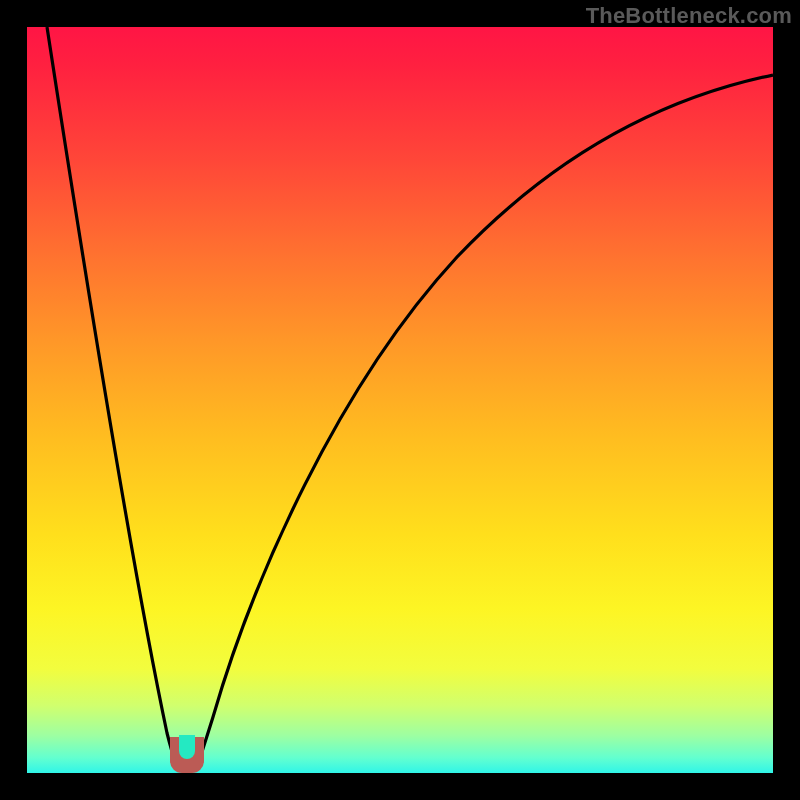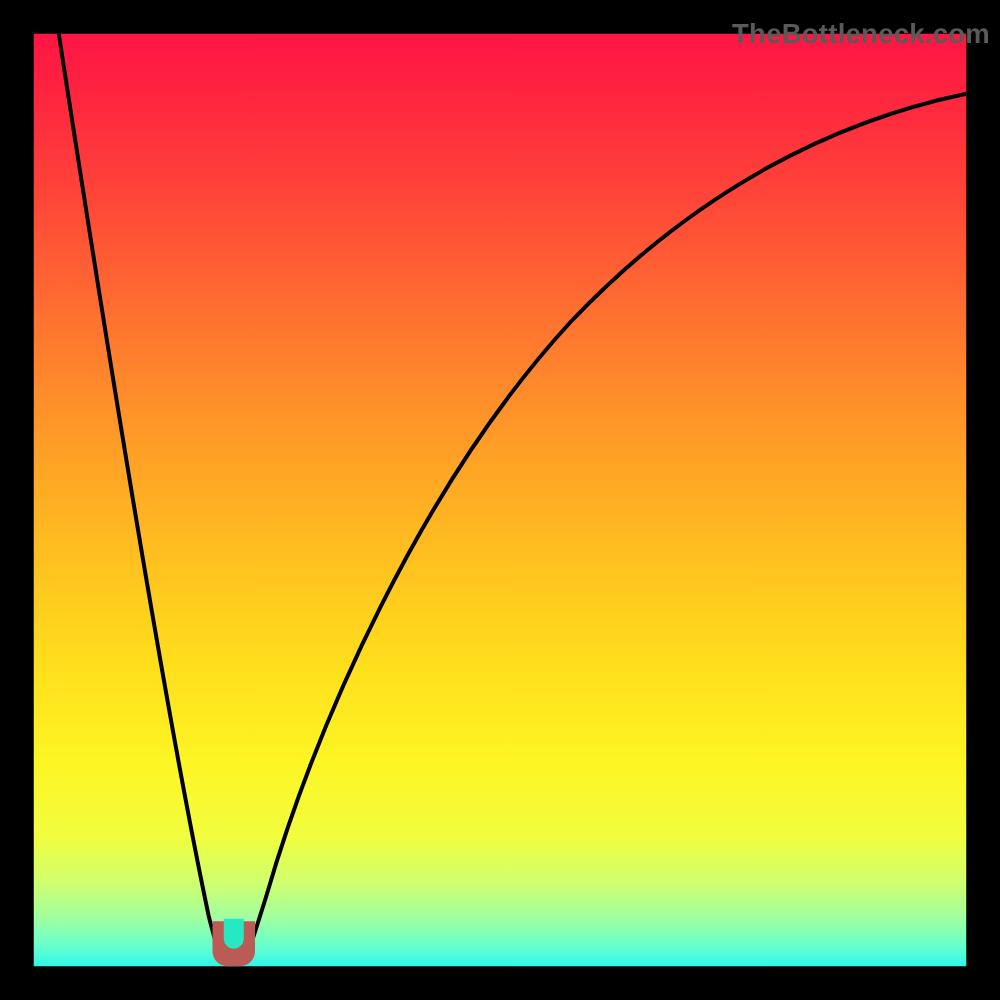--- a/index.html
+++ b/index.html
@@ -29,21 +29,21 @@
       #fdf524 78%,
       #f2fd3e 86%,
       #d0ff6e 91%,
       #9dffa2 95%,
       #62ffd0 98%,
       #30f5e8 100%
     );
   }
   .attribution {
     position: absolute;
-    top: 14px;
+    top: 3px;
     right: 8px;
     font-size: 22px;
     font-weight: 600;
     color: #5a5a5a;
     letter-spacing: 0.2px;
     text-align: right;
   }
   svg.curves {
     position: absolute;
     left: 0;

